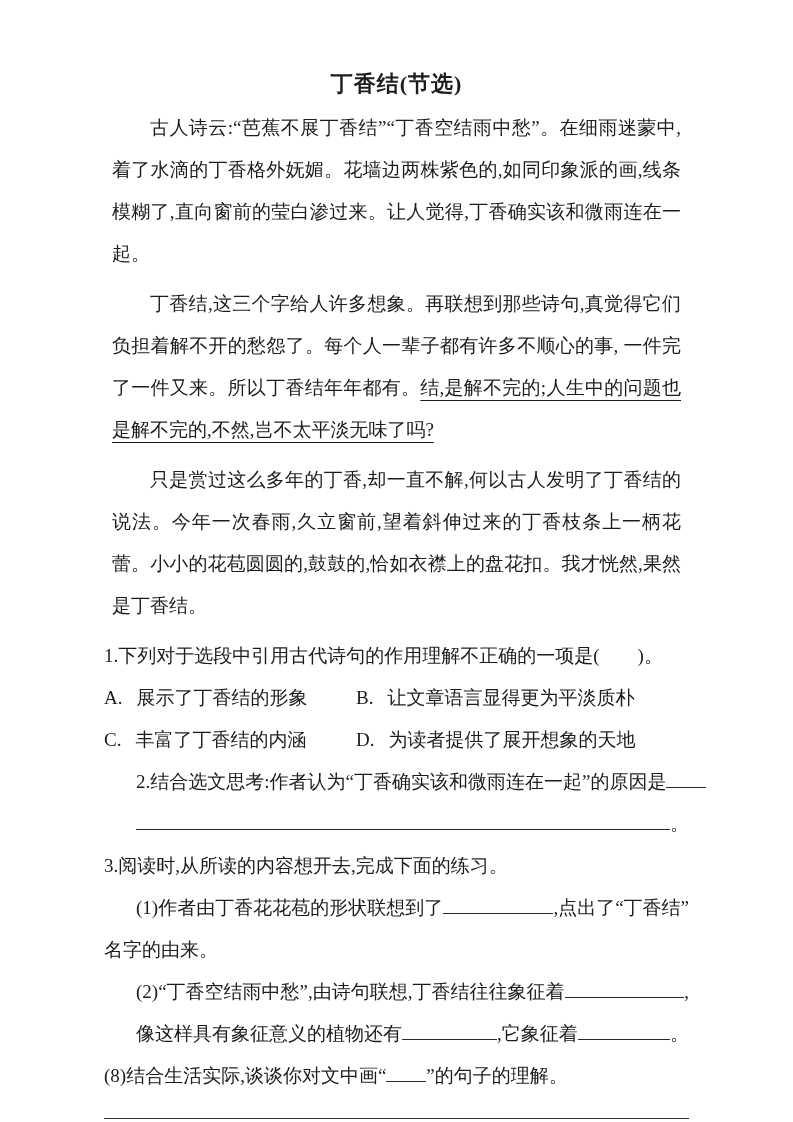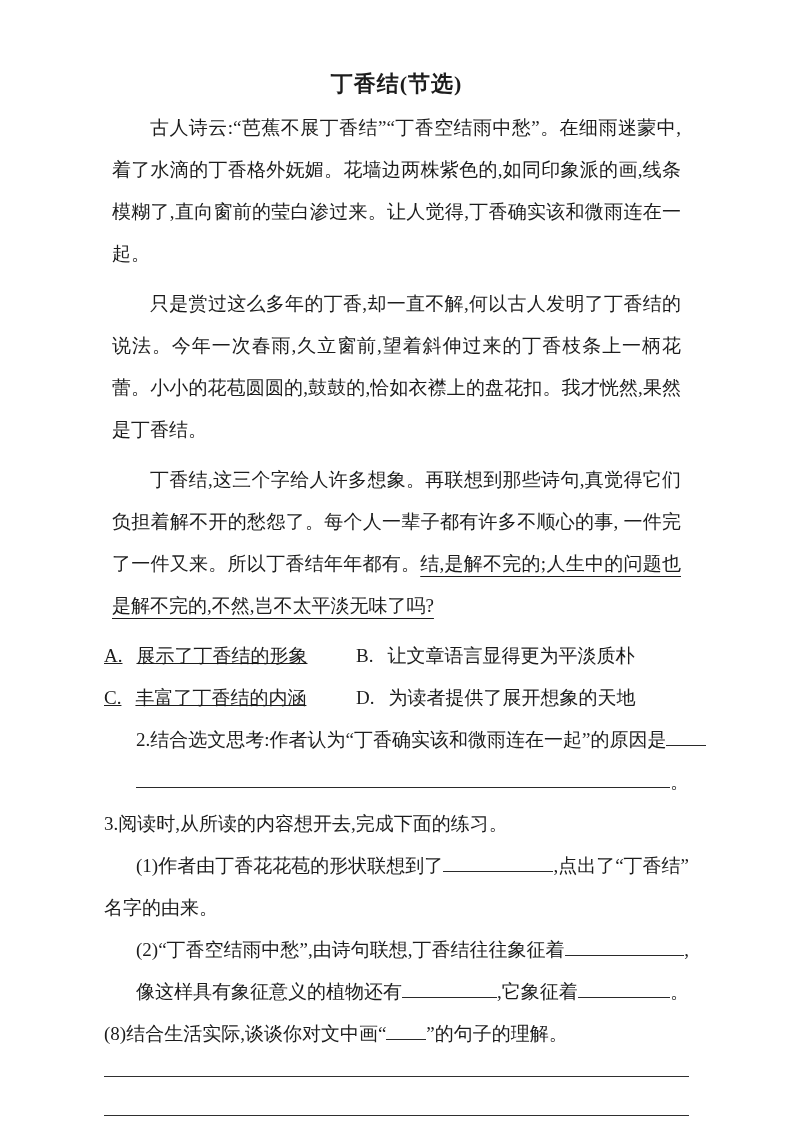--- a/index.html
+++ b/index.html
@@ -62,21 +62,21 @@
   .blank.grow {
     flex: 1 1 40px;
     min-width: 40px;
   }
   .blank.w95  { width: 95px; }
   .blank.w40  { width: 40px; }
   .options-row {
     display: flex;
     line-height: 42px;
   }
-  .option.col-a { width: 252px; flex: 0 0 252px; text-decoration: underline; }
+  .option.col-a { width: 252px; flex: 0 0 252px; }
   .option .opt-label { margin-right: 14px; }
   .answer-rule {
     height: 0;
     border-top: 1.5px solid #2f2f2f;
   }
   .rule-1 { margin-top: 21px; }
   .rule-2 { margin-top: 38px; }
   .page-footer {
     margin-top: 30px;
     text-align: center;
@@ -87,24 +87,25 @@
 </style>
 </head>
 <body>
 
 <div class="page">
 
   <div class="doc-title">丁香结(节选)</div>
 
   <p class="para first">古人诗云:“芭蕉不展丁香结”“丁香空结雨中愁”。在细雨迷蒙中,着了水滴的丁香格外妩媚。花墙边两株紫色的,如同印象派的画,线条模糊了,直向窗前的莹白渗过来。让人觉得,丁香确实该和微雨连在一起。</p>
 
+  <p class="para"><span>丁香结,这三个字给人许多想象。再联想到那些诗句,真觉得它们负担着解不开的愁怨了。每个人一辈子都有许多不顺心的事, 一件完了一件又来。所以丁香结年年都有。</span><span class="underlined-sentence">结,是解不完的;人生中的问题也是解不完的,不然,岂不太平淡无味了吗?</span></p>
+
   <p class="para">只是赏过这么多年的丁香,却一直不解,何以古人发明了丁香结的说法。今年一次春雨,久立窗前,望着斜伸过来的丁香枝条上一柄花蕾。小小的花苞圆圆的,鼓鼓的,恰如衣襟上的盘花扣。我才恍然,果然是丁香结。</p>
 
-  <p class="para"><span>丁香结,这三个字给人许多想象。再联想到那些诗句,真觉得它们负担着解不开的愁怨了。每个人一辈子都有许多不顺心的事, 一件完了一件又来。所以丁香结年年都有。</span><span class="underlined-sentence">结,是解不完的;人生中的问题也是解不完的,不然,岂不太平淡无味了吗?</span></p>
-
+  <div class="q-line">1.下列对于选段中引用古代诗句的作用理解不正确的一项是(　　)。</div>
 
   <div class="options-row">
     <div class="option col-a"><span class="opt-label">A.</span><span>展示了丁香结的形象</span></div>
     <div class="option"><span class="opt-label">B.</span><span>让文章语言显得更为平淡质朴</span></div>
   </div>
 
   <div class="options-row">
     <div class="option col-a"><span class="opt-label">C.</span><span>丰富了丁香结的内涵</span></div>
     <div class="option"><span class="opt-label">D.</span><span>为读者提供了展开想象的天地</span></div>
   </div>

